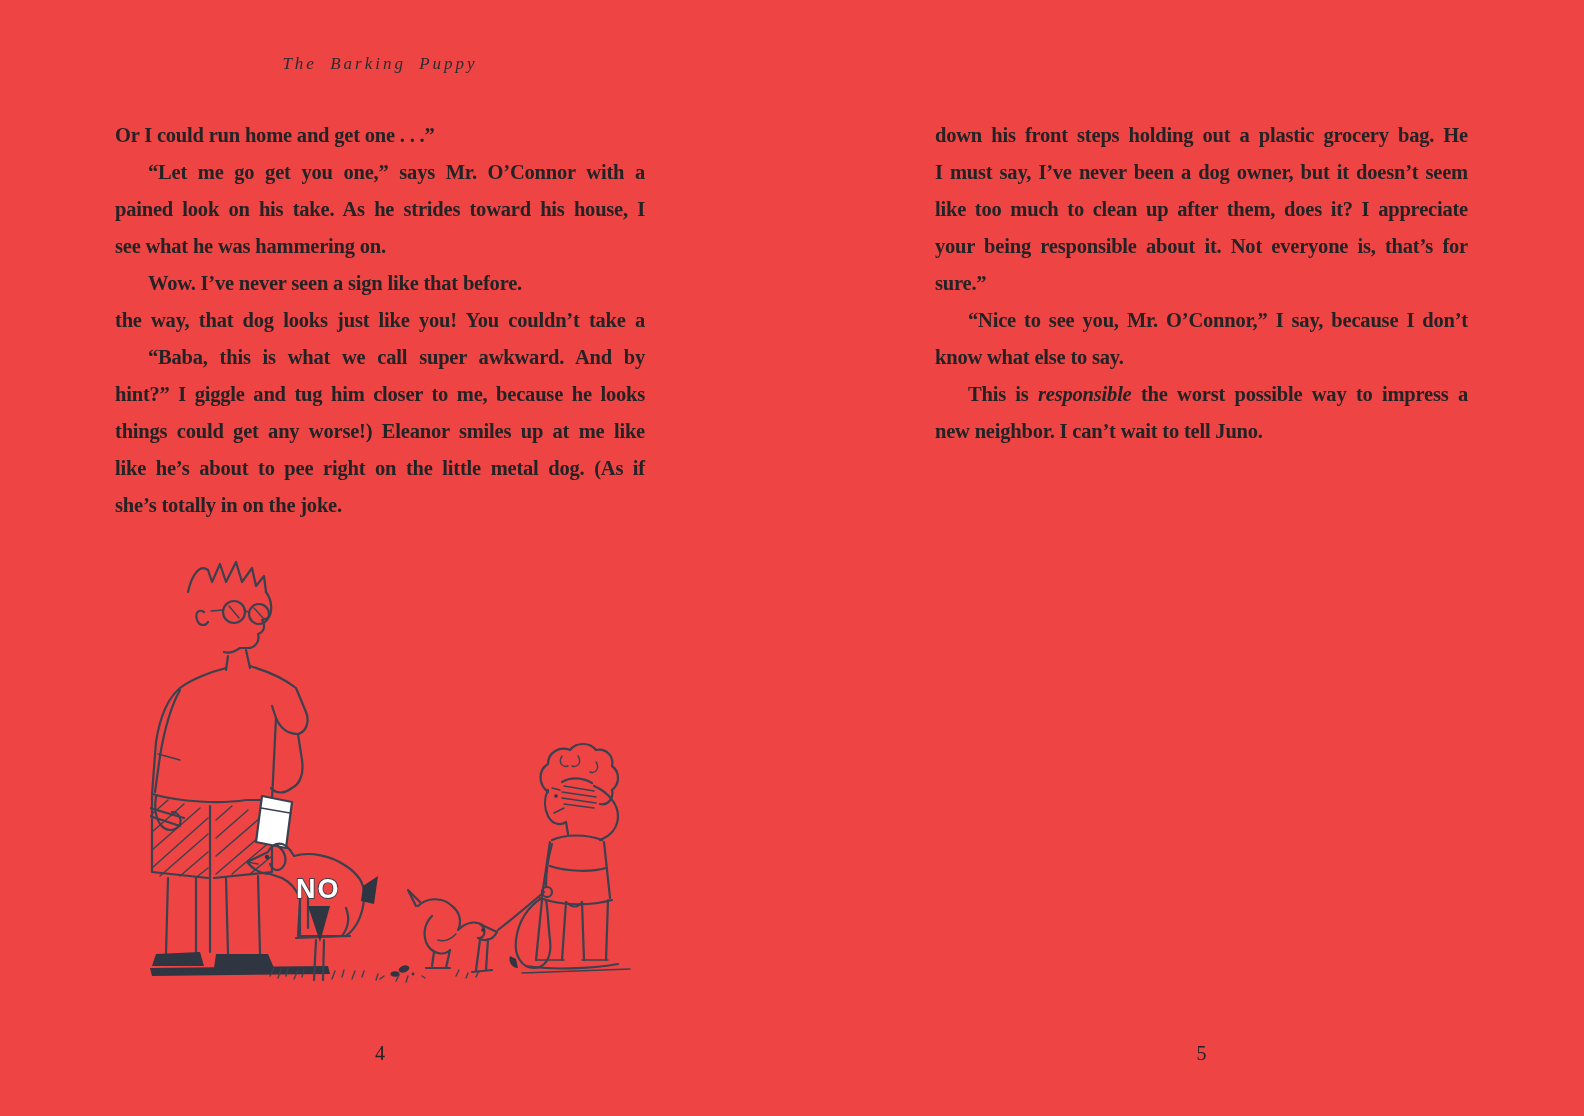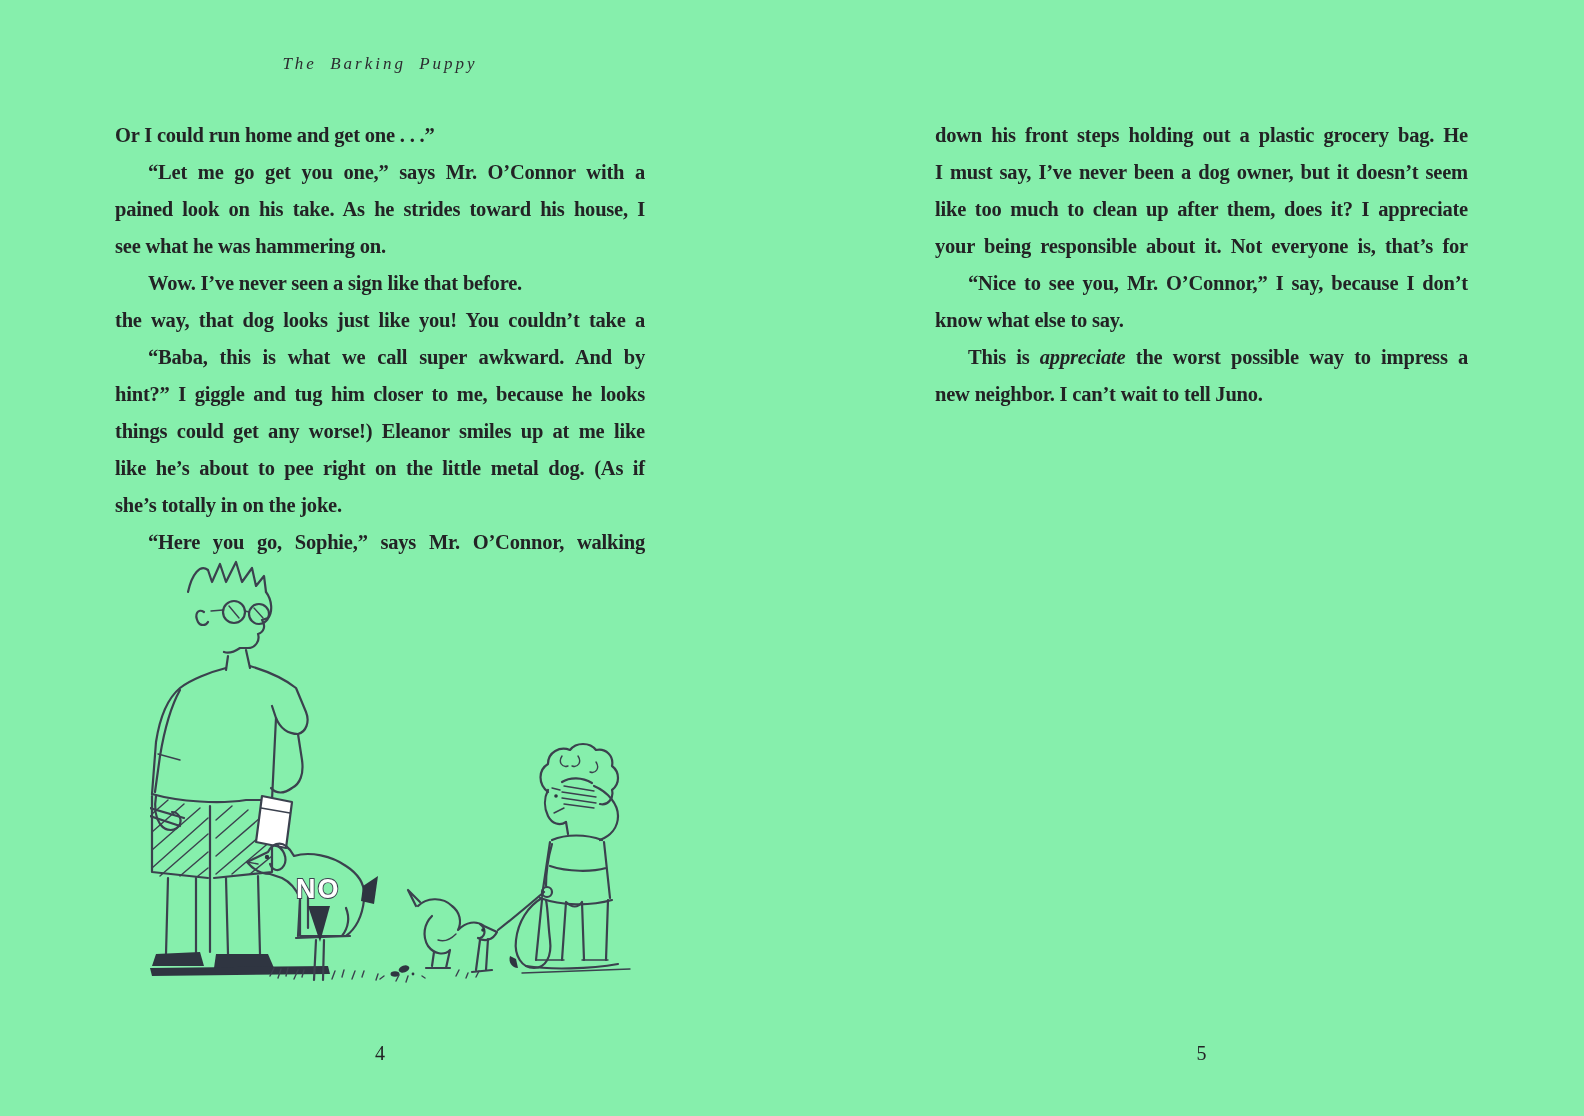--- a/index.html
+++ b/index.html
@@ -1,17 +1,17 @@
 <!DOCTYPE html>
 <html><head>
 <meta charset="utf-8">
 <style>
   html,body{margin:0;padding:0;background:#fff;}
   .spread{
-    position:relative;width:1584px;height:1116px;background:#86efac;
+    position:relative;width:1584px;height:1116px;background:#ef4444;
     font-family:"Liberation Serif",serif;color:#232325;overflow:hidden;
   }
   .page-col{position:absolute;top:0;height:100%;}
   #left-col{left:115px;width:530px;}
   #right-col{left:935px;width:533px;}
   .running-head{
     position:absolute;top:54px;left:0;right:0;text-align:center;
     font-style:italic;font-size:17px;letter-spacing:3px;word-spacing:6px;
     color:#2c2c30;
   }
@@ -49,34 +49,34 @@
         <div class="line first j">“Let me go get you one,” says Mr. O’Connor with a</div>
         <div class="line j">pained look on his take. As he strides toward his house, I</div>
         <div class="line">see what he was hammering on.</div>
         <div class="line first">Wow. I’ve never seen a sign like that before.</div>
         <div class="line j">the way, that dog looks just like you! You couldn’t take a</div>
         <div class="line first j">“Baba, this is what we call super awkward. And by</div>
         <div class="line j">hint?” I giggle and tug him closer to me, because he looks</div>
         <div class="line j">things could get any worse!) Eleanor smiles up at me like</div>
         <div class="line j">like he’s about to pee right on the little metal dog. (As if</div>
         <div class="line">she’s totally in on the joke.</div>
-        <div class="line first j">“Here you go, Sophie,” says Mr. O’Connor, walking</div>
       </div>
     <div class="page-num">4</div>
   </div>
 
   <div class="page-col" id="right-col">
     <div class="body-text" id="right-body">
         <div class="line j">down his front steps holding out a plastic grocery bag. He</div>
         <div class="line j">I must say, I’ve never been a dog owner, but it doesn’t seem</div>
         <div class="line j">like too much to clean up after them, does it? I appreciate</div>
         <div class="line j">your being responsible about it. Not everyone is, that’s for</div>
+        <div class="line">sure.”</div>
         <div class="line first j">“Nice to see you, Mr. O’Connor,” I say, because I don’t</div>
         <div class="line">know what else to say.</div>
-        <div class="line first j">This is <i>appreciate</i> the worst possible way to impress a</div>
+        <div class="line first j">This is <i>responsible</i> the worst possible way to impress a</div>
         <div class="line">new neighbor. I can’t wait to tell Juno.</div>
       </div>
     <div class="page-num">5</div>
   </div>
 
   <div id="illustration-wrap">
     <svg width="492" height="436" viewBox="0 0 492 436">
 
       <g>
 

